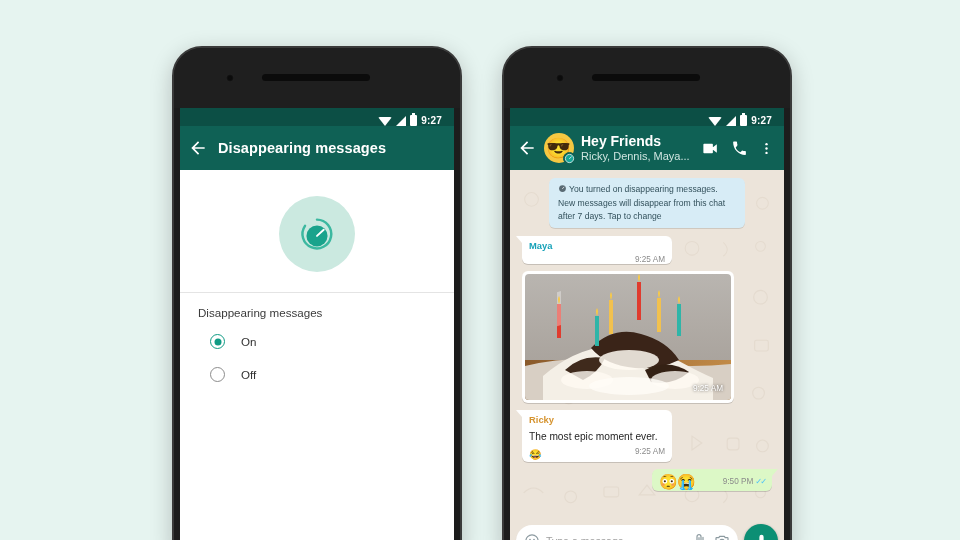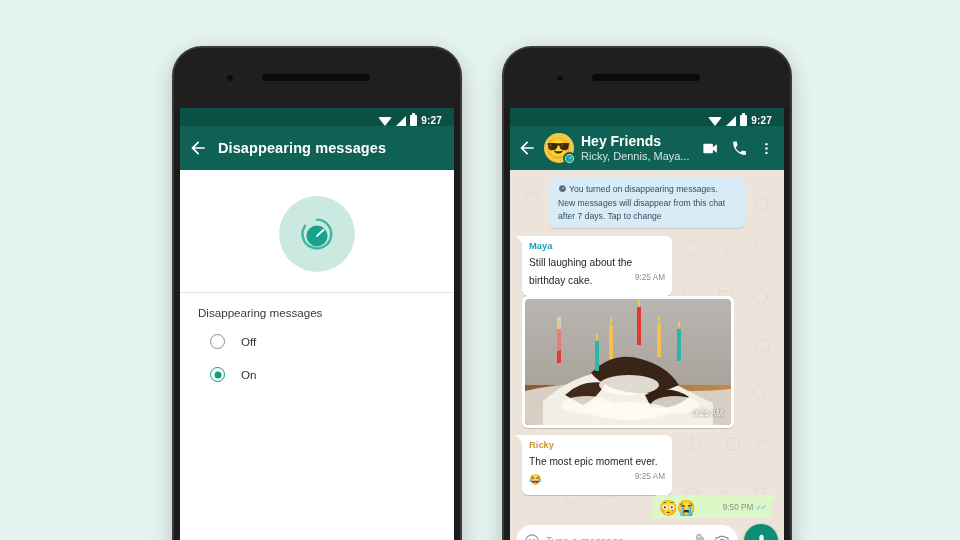--- a/index.html
+++ b/index.html
@@ -294,23 +294,23 @@
     display: inline-block;
     vertical-align: -1px;
     margin-right: 2px;
   }
 
   .bubble {
     position: relative;
     background: #fff;
     border-radius: 6px;
     box-shadow: 0 1px 0.5px rgba(0,0,0,0.16);
-    padding: 4px 7px 8px 7px;
+    padding: 4px 7px 0 7px;
     max-width: 150px;
-    margin-bottom: 0;
+    margin-bottom: 7px;
   }
   .bubble.in { margin-left: 4px; border-top-left-radius: 0; }
   .bubble.in::before {
     content: "";
     position: absolute;
     left: -6px; top: 0;
     width: 0; height: 0;
     border-top: 7px solid #fff;
     border-left: 6px solid transparent;
   }
@@ -456,27 +456,27 @@
           </svg>
         </div>
       </div>
 
 
       <div class="divider"></div>
 
       <div class="section-title">Disappearing messages</div>
 
       <div class="radio-row">
+        <div class="radio on"></div>
+        <div class="radio-label">On</div>
+      </div>
+
+      <div class="radio-row">
         <div class="radio"></div>
         <div class="radio-label">Off</div>
-      </div>
-
-      <div class="radio-row">
-        <div class="radio on"></div>
-        <div class="radio-label">On</div>
       </div>
 
     </div>
   </div>
 </div>
 
 <div class="phone right">
   <div class="bezel-top">
     <div class="cam-dot"></div>
     <div class="speaker"></div>
@@ -602,21 +602,20 @@
           <span class="nic">
             <svg width="9" height="9" viewBox="0 0 24 24">
               <circle cx="12" cy="12" r="9" fill="#5a6b74"></circle>
               <path d="M12 12 L16 8.5" stroke="#ffffff" stroke-width="2" stroke-linecap="round"></path>
             </svg>
           </span><span>You turned on disappearing messages. New messages will disappear from this chat after 7 days. Tap to change</span>
         </div>
 
         <div class="bubble in clearfix">
           <div class="sender maya">Maya</div>
-          <span class="msg-text">Still laughing about the birthday cake.</span>
           <span class="meta">9:25 AM</span>
         </div>
 
         <div class="photo-bubble">
           <div class="photo">
             <svg width="100%" height="100%" viewBox="0 0 206 126" preserveAspectRatio="none">
               <defs>
                 <linearGradient id="bg" x1="0" y1="0" x2="0" y2="1">
                   <stop offset="0" stop-color="#b9b5b0"></stop>
                     <stop offset="1" stop-color="#a39c95"></stop>

